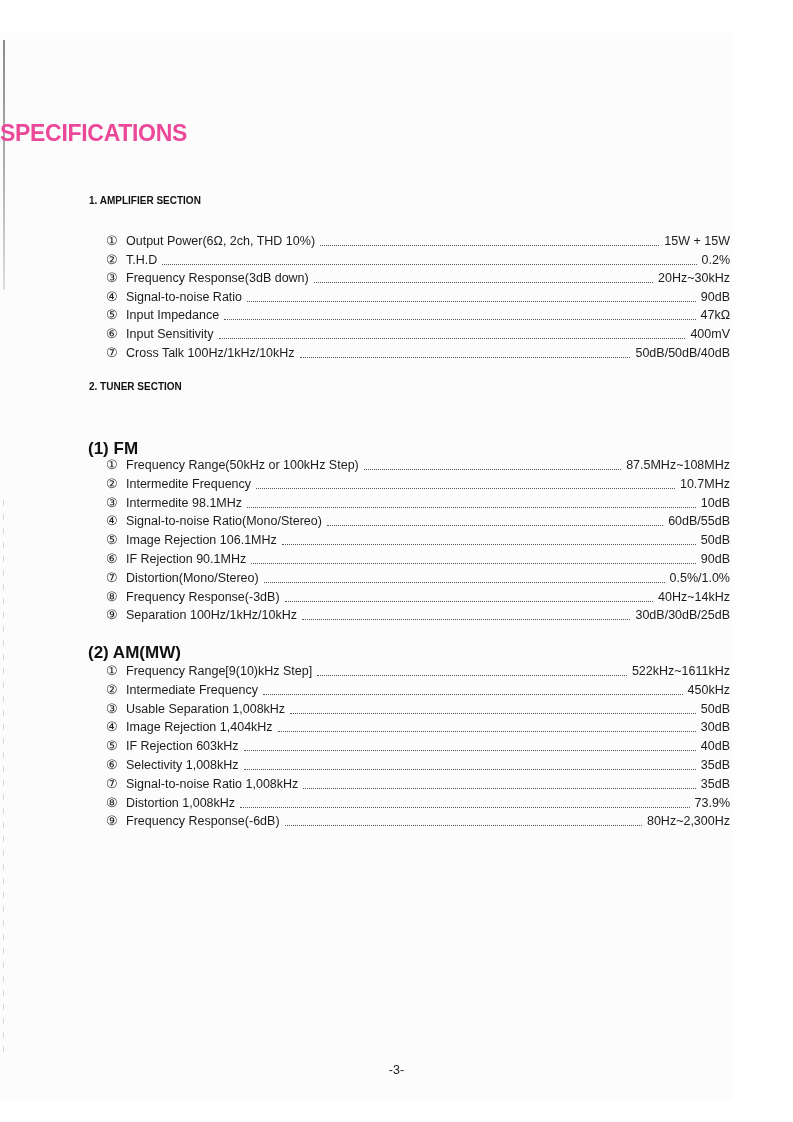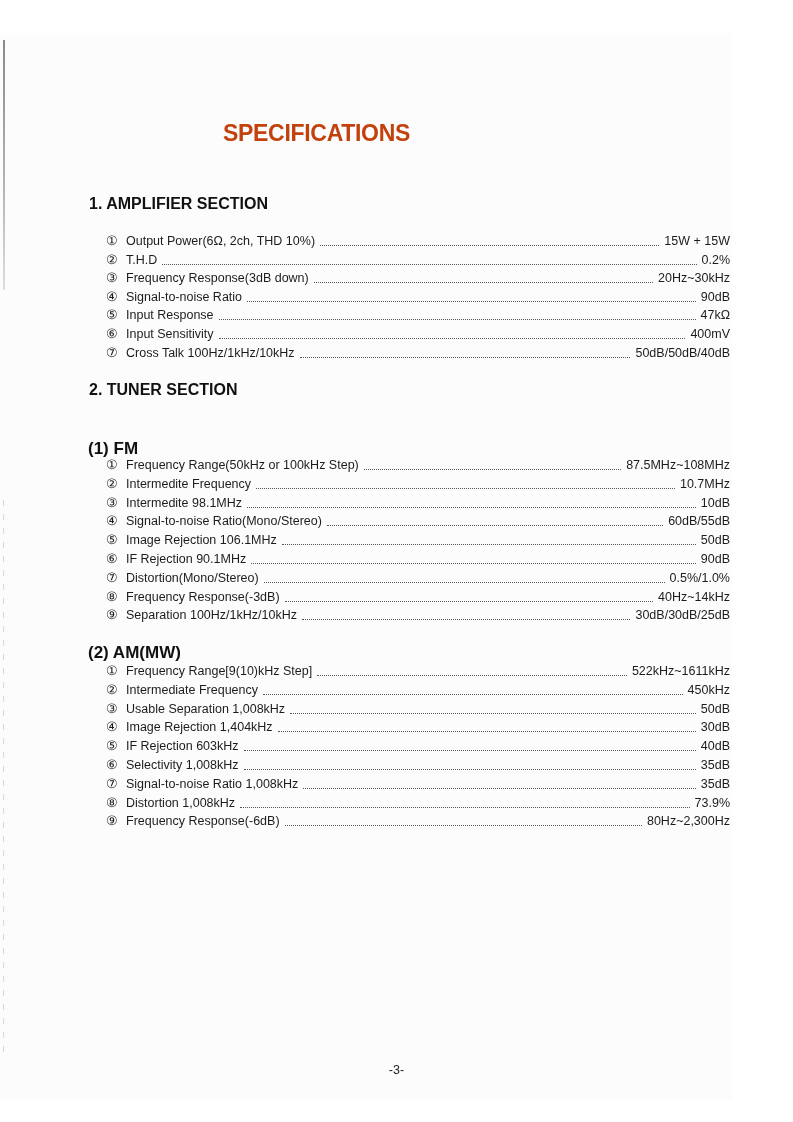--- a/index.html
+++ b/index.html
@@ -13,25 +13,25 @@
   }
   .binding-line {
     position: absolute; left: 3px; top: 40px; width: 2px; height: 250px;
     background: linear-gradient(#8a8a8a, #b5b5b5 60%, #dedede);
   }
   .binding-line.lower {
     top: 500px; height: 560px; width: 1px;
     background: repeating-linear-gradient(#d8d8d8 0 6px, transparent 6px 14px);
   }
   .title {
-    position: absolute; left: 0; width: 633px; top: 120px; text-align: center;
-    font-size: 23px; font-weight: bold; letter-spacing: -0.3px; color: #c2410c;
+    position: absolute; left: 0; width: 633px; top: 120px; text-align: left;
+    font-size: 23px; font-weight: bold; letter-spacing: -0.3px; color: #ec4899;
   }
   .section-head {
-    position: absolute; left: 89px; font-size: 16px; font-weight: bold; color: #111;
+    position: absolute; left: 89px; font-size: 10px; font-weight: bold; color: #111;
   }
   .sub-head {
     position: absolute; left: 88px; font-size: 17px; font-weight: bold; color: #111;
   }
   .spec-list { position: absolute; left: 0; width: 793px; }
   .row {
     position: absolute; height: 18px; display: flex; align-items: baseline;
     font-size: 12.5px; color: #1c1c1c; white-space: nowrap;
   }
   .num { width: 20px; flex: none; font-size: 13px; }
@@ -76,21 +76,21 @@
       <span class="value">20Hz~30kHz</span>
     </div>
     <div class="row" style="top: 288.8px; left: 106px; width: 624px;">
       <span class="num">④</span>
       <span class="label">Signal-to-noise Ratio</span>
       <span class="leader"></span>
       <span class="value">90dB</span>
     </div>
     <div class="row" style="top: 307.4px; left: 106px; width: 624px;">
       <span class="num">⑤</span>
-      <span class="label">Input Response</span>
+      <span class="label">Input Impedance</span>
       <span class="leader"></span>
       <span class="value">47kΩ</span>
     </div>
     <div class="row" style="top: 326px; left: 106px; width: 624px;">
       <span class="num">⑥</span>
       <span class="label">Input Sensitivity</span>
       <span class="leader"></span>
       <span class="value">400mV</span>
     </div>
     <div class="row" style="top: 344.6px; left: 106px; width: 624px;">

